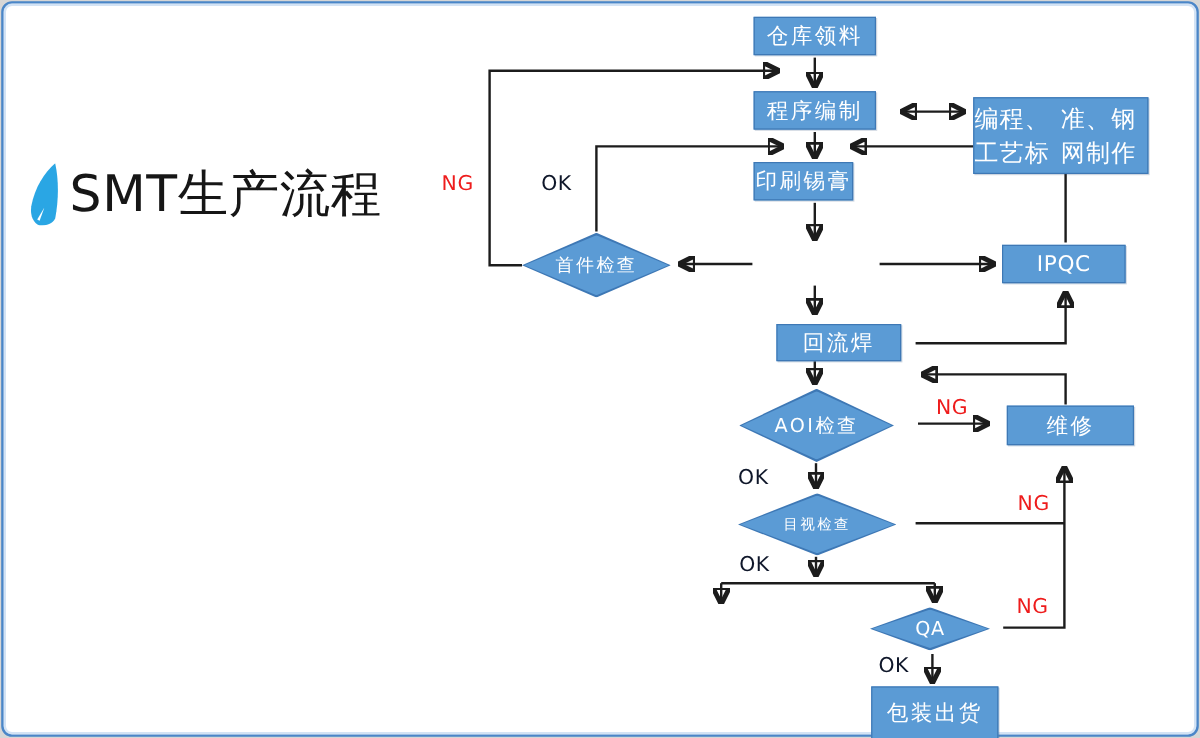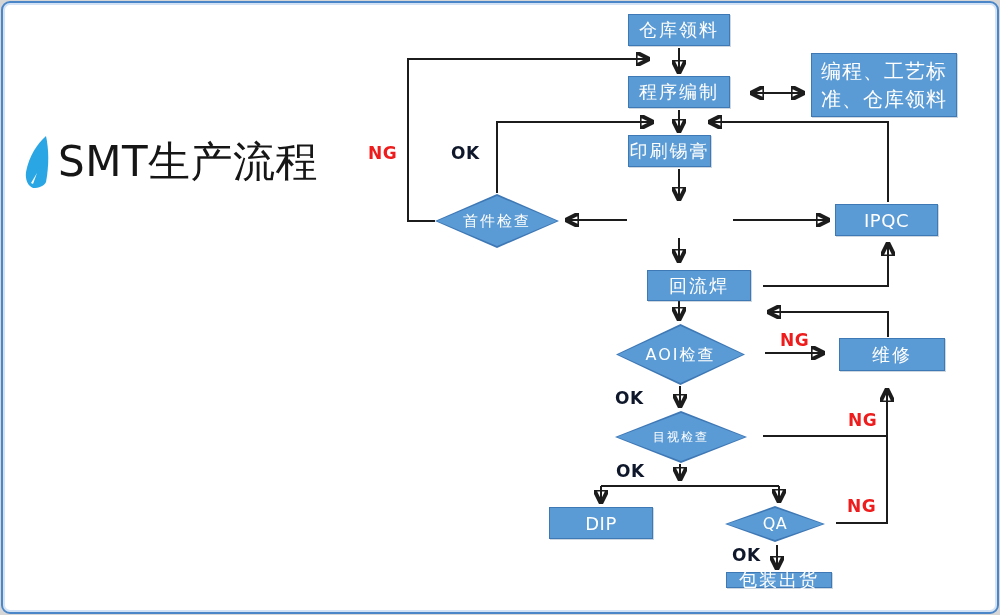--- a/index.html
+++ b/index.html
@@ -21,32 +21,32 @@
     letter-spacing:0.5px;white-space:nowrap;
   }
   .logo{width:26px;height:52px;flex:0 0 auto;}
   .node{
     position:absolute;background:#5b9bd5;border:1px solid #3e78b5;
     box-sizing:border-box;color:#ffffff;
     display:flex;align-items:center;justify-content:center;
     font-size:18px;letter-spacing:2px;
     box-shadow:1px 1px 0 rgba(60,90,130,0.25);
   }
-  .node.prep{flex-direction:column;font-size:20px;line-height:28px;letter-spacing:1px;}
+  .node.prep{flex-direction:row;font-size:20px;line-height:28px;letter-spacing:1px;margin-top:28px;}
   .diamond{position:absolute;}
   .diamond .bg{position:absolute;inset:0;background:#3e78b5;
     clip-path:polygon(50% 0%,100% 50%,50% 100%,0% 50%);}
   .diamond .fg{position:absolute;inset:2px;background:#5b9bd5;
     clip-path:polygon(50% 0%,100% 50%,50% 100%,0% 50%);}
   .diamond .txt{
     position:absolute;inset:0;display:flex;flex-direction:row;
     align-items:center;justify-content:center;color:#fff;
     font-size:16px;line-height:20px;letter-spacing:2px;
   }
-  .tag{position:absolute;font-size:17px;font-weight:700;letter-spacing:0.5px;}
+  .tag{position:absolute;font-size:17px;font-weight:400;letter-spacing:0.5px;}
   .tag.ng{color:#ee1c1c;}
   .tag.ok{color:#0f172a;}
   svg.arrows{position:absolute;inset:0;pointer-events:none;}
   svg.arrows path{stroke:#1c1c1c;stroke-width:2;fill:none;}
 </style>
 </head>
 <body>
 
 <div class="slide"></div>
 
@@ -96,45 +96,42 @@
   <div class="node" style="left:628px;top:76px;width:102px;height:32px">
     <span>程序编制</span>
   </div>
 
   <div class="node" style="left:628px;top:14px;width:102px;height:32px">
     <span>仓库领料</span>
   </div>
 
   <div class="node prep" style="left:811px;top:53px;width:146px;height:64px">
     <span>编程、工艺标</span>
-    <span>准、仓库领料</span>
+    <span>准、钢网制作</span>
   </div>
 
   <div class="node" style="left:628px;top:135px;width:83px;height:32px">
     <span>印刷锡膏</span>
   </div>
 
 
   <div class="node" style="left:835px;top:204px;width:103px;height:32px;letter-spacing:0.5px">
     <span>IPQC</span>
   </div>
 
   <div class="node" style="left:647px;top:270px;width:104px;height:31px">
     <span>回流焊</span>
   </div>
 
   <div class="node" style="left:839px;top:338px;width:106px;height:33px">
     <span>维修</span>
   </div>
 
-  <div class="node" style="left:549px;top:507px;width:104px;height:32px;letter-spacing:0.5px">
-    <span>DIP</span>
-  </div>
 
-  <div class="node" style="left:726px;top:572px;width:106px;height:16px">
+  <div class="node" style="left:726px;top:572px;width:106px;height:44px">
     <span>包装出货</span>
   </div>
 
   <div class="diamond" style="left:435px;top:194px;width:124px;height:54px">
     <div class="bg"></div>
     <div class="fg"></div>
     <div class="txt" style="font-size:15px;line-height:18px">
       <span>首件</span>
       <span>检查</span>
     </div>

